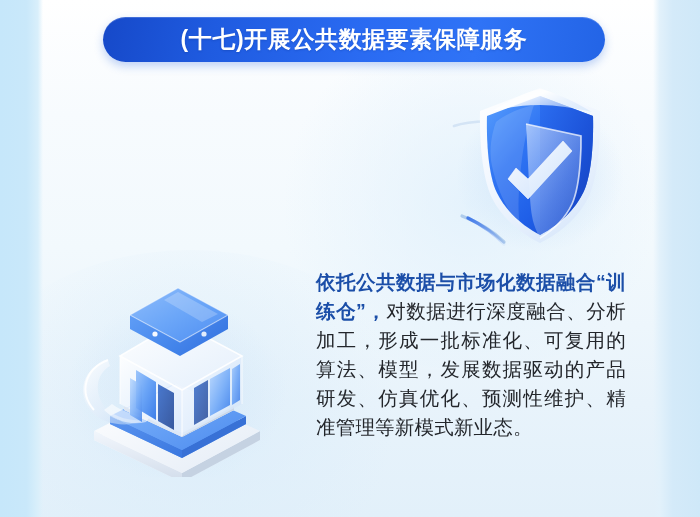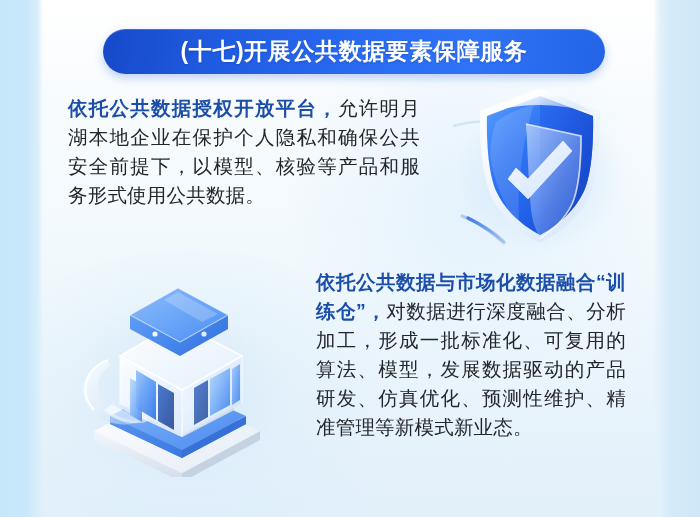--- a/index.html
+++ b/index.html
@@ -51,21 +51,21 @@
   .edge-right {
     right: 0;
     width: 47px;
     background: linear-gradient(270deg, #cfe8f8 0%, #d4eaf9 58%, #e2f1fb 86%, rgba(239,248,253,0) 100%);
   }
 
   
   #banner {
     position: absolute;
     left: 103px;
-    top: 29px;
+    top: 17px;
     width: 502px;
     height: 45px;
     border-radius: 23px;
     background: linear-gradient(100deg, #1649c9 0%, #1f5be0 22%, #2a6bf2 52%, #2f73f6 74%, #2364e6 100%);
     box-shadow: 0 4px 10px rgba(34,96,220,0.28), inset 0 1px 0 rgba(255,255,255,0.18);
     display: flex;
     align-items: center;
     justify-content: center;
   }
   #banner-title {
@@ -130,23 +130,20 @@
 
   <div class="tint tint-a"></div>
   <div class="tint tint-b"></div>
   <div class="edge edge-left"></div>
   <div class="edge edge-right"></div>
 
   <div id="banner">
     <span id="banner-title">(十七)开展公共数据要素保障服务</span>
   </div>
 
-  <div class="para" id="para-1">
-    <b>依托公共数据授权开放平台，</b><span>允许明月湖本地企业在保护个人隐私和确保公共安全前提下，以模型、核验等产品和服务形式使用公共数据。</span>
-  </div>
 
   <div id="shield-art">
     <svg viewBox="0 0 180 175" xmlns="http://www.w3.org/2000/svg">
       <defs>
         <linearGradient id="shBody" x1="0.12" y1="0.05" x2="0.92" y2="0.95">
           <stop offset="0%" stop-color="#4f95fb"></stop>
           <stop offset="32%" stop-color="#2f74f3"></stop>
           <stop offset="66%" stop-color="#1f5fe8"></stop>
           <stop offset="100%" stop-color="#1746c9"></stop>
         </linearGradient>

